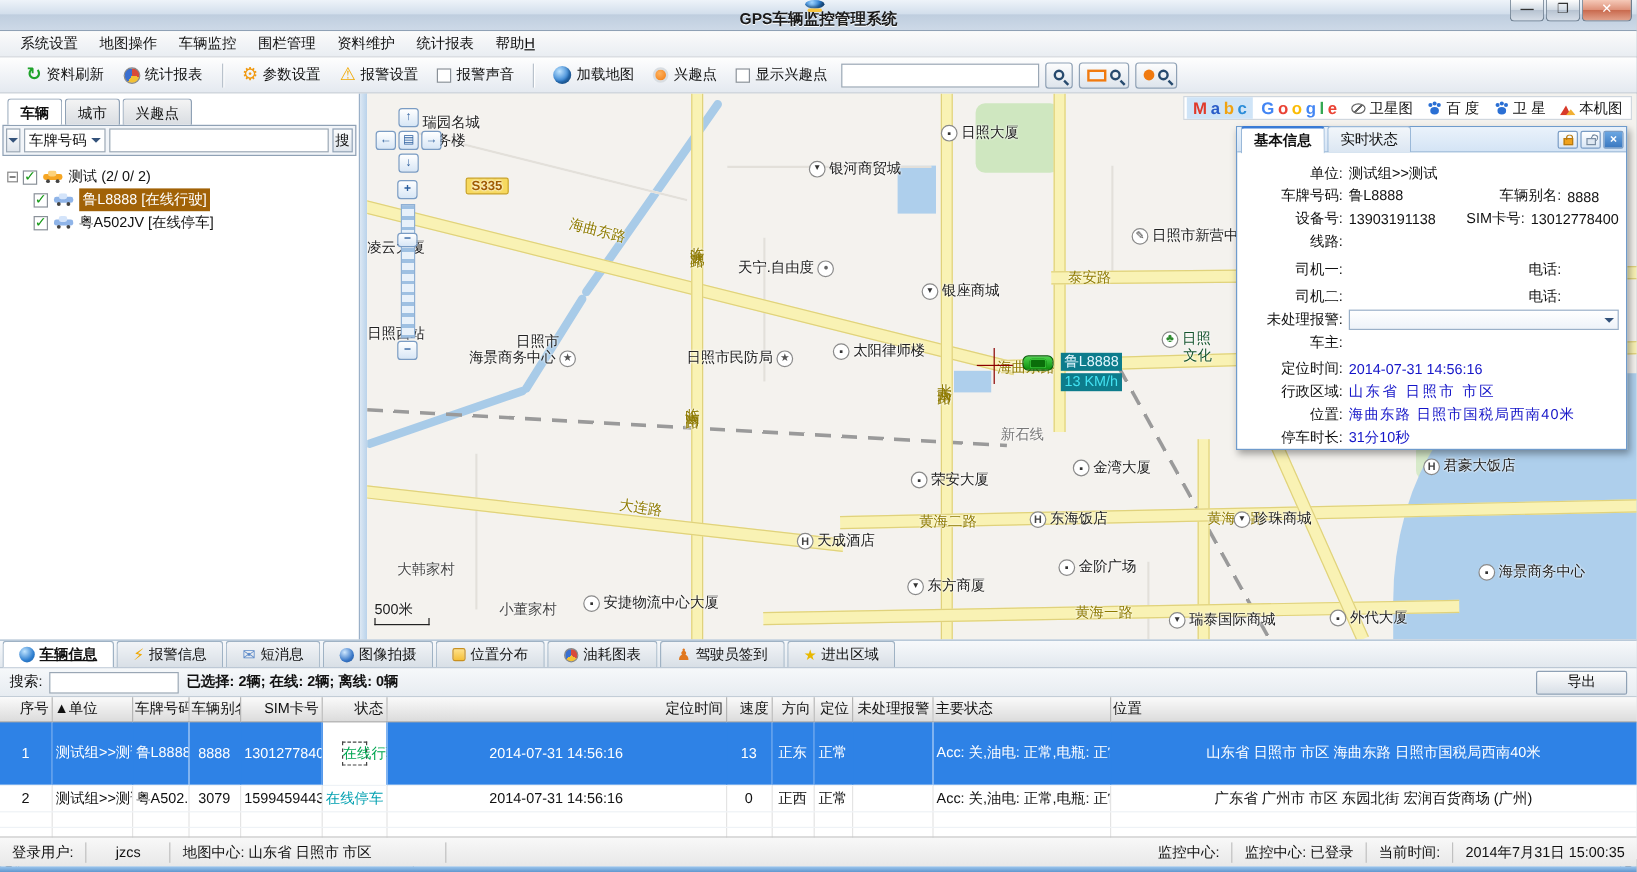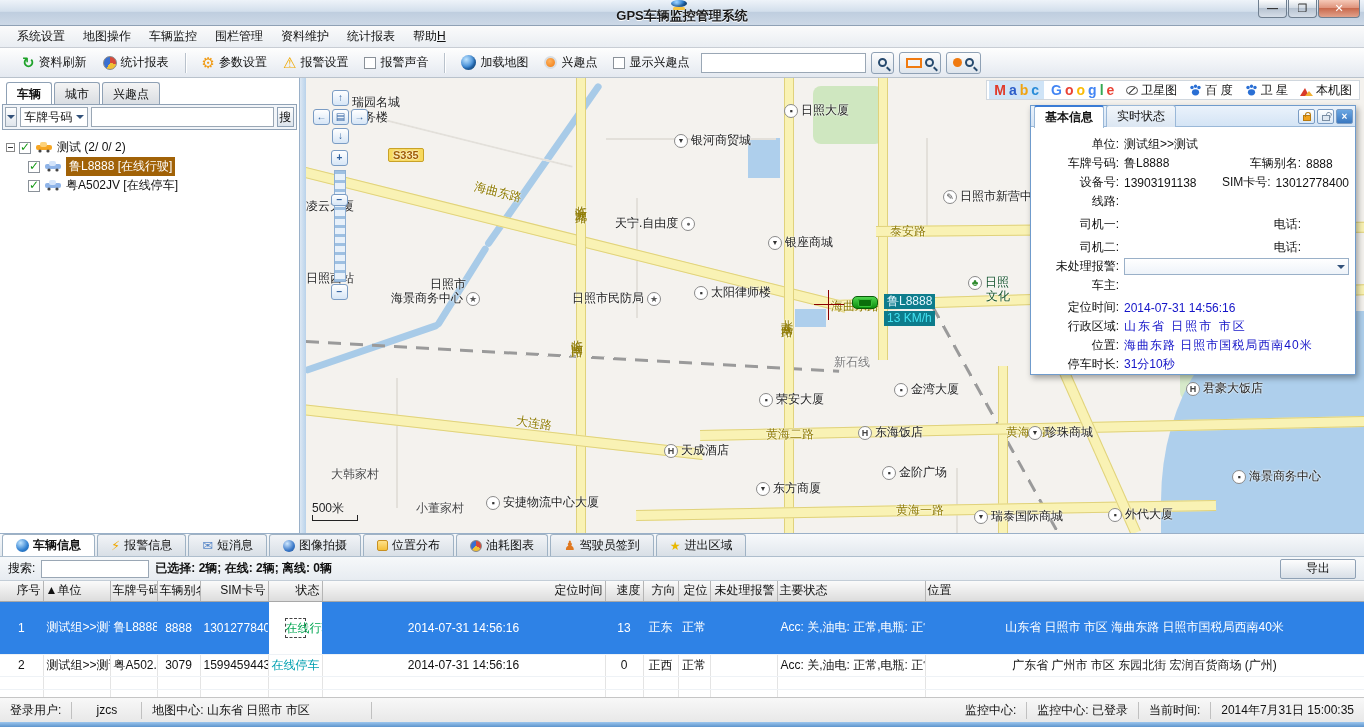--- a/index.html
+++ b/index.html
@@ -135,21 +135,21 @@
   .il2{width:64px;text-align:right;flex:0 0 auto;}
   .iv2{flex:1;padding-left:5px;}
   .blue{color:#1414c8;}
   .ip-dd{flex:1;height:17px;border:1px solid #9ab0c8;background:linear-gradient(#fff,#eef3f9);margin-left:5px;display:flex;align-items:center;justify-content:flex-end;padding-right:3px;}
 
   
   .bottom{position:absolute;left:0;top:533px;width:100%;height:164px;background:#eef2f6;border-top:1px solid #9ab0c8;}
   .btabs{display:flex;height:23px;padding-left:2px;background:linear-gradient(#f7f9fb,#e2e8ee);border-bottom:1px solid #aebecd;}
   .btab{display:flex;align-items:center;gap:4px;padding:0 13px;border:1px solid #9fb2c4;border-bottom:none;
      border-radius:3px 3px 0 0;background:linear-gradient(#f2f4f7,#d8dfe6);margin-right:2px;}
-  .btab.active{background:#fff;font-weight:bold;}
+  .btab.active{background:#fff;font-weight:bold;text-decoration:underline;}
   .bi-globe{width:13px;height:13px;border-radius:50%;background:radial-gradient(circle at 35% 30%,#bfe4ff,#2f7fd0 60%,#175a9e);}
   .bi-bolt{color:#f0a800;font-size:13px;line-height:1;}
   .bi-mail{color:#5a88c8;font-size:13px;line-height:1;}
   .bi-cam{width:12px;height:12px;border-radius:50%;background:radial-gradient(circle at 35% 30%,#cfe8ff,#3a78c8 60%,#1c4c8e);}
   .bi-loc{width:11px;height:11px;background:linear-gradient(#ffe18a,#f5c03a);border:1px solid #c89020;border-radius:2px;}
   .bi-fuel{width:12px;height:12px;border-radius:50%;background:conic-gradient(#d84a3a 0 120deg,#f2c033 120deg 230deg,#3a6fd0 230deg 360deg);border:1px solid #888;}
   .bi-person{color:#e07820;font-size:13px;line-height:1;}
   .bi-star{color:#e8b800;font-size:12px;line-height:1;}
   .bsearch{display:flex;align-items:center;height:24px;background:linear-gradient(#f6f8fa,#e7ecf1);border-bottom:1px solid #c3cdd7;padding:0 8px;gap:6px;}
   .bs-input{width:108px;height:18px;border:1px solid #9aa7b5;background:#fff;}

